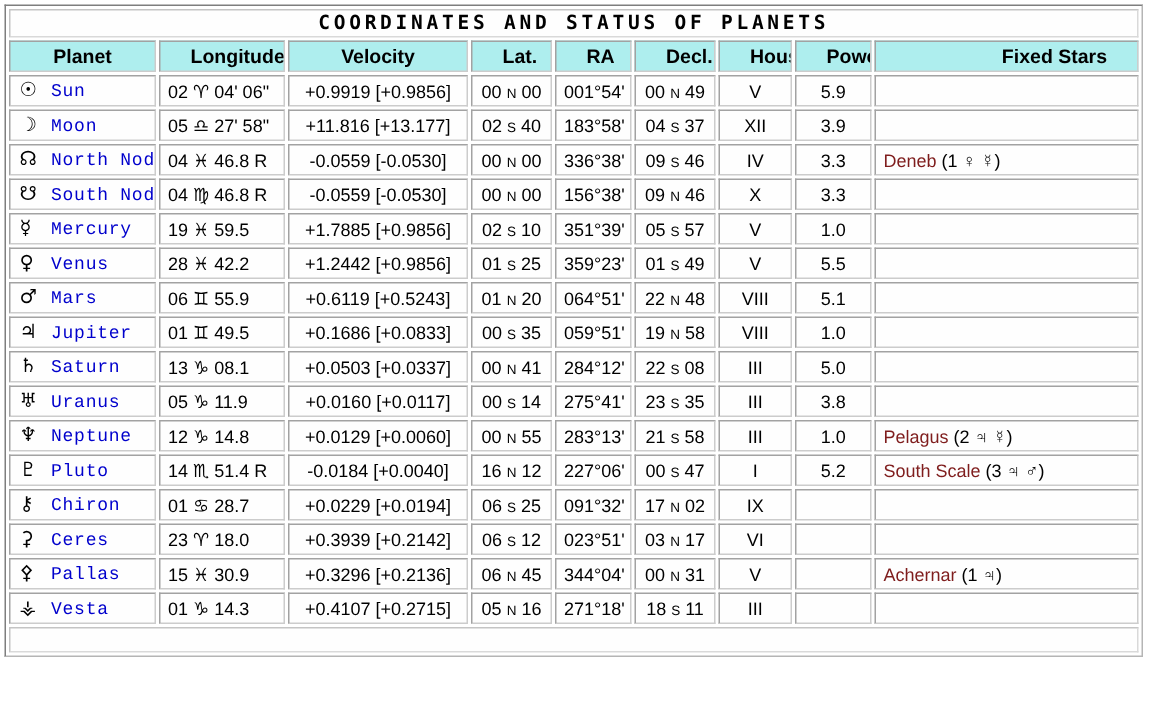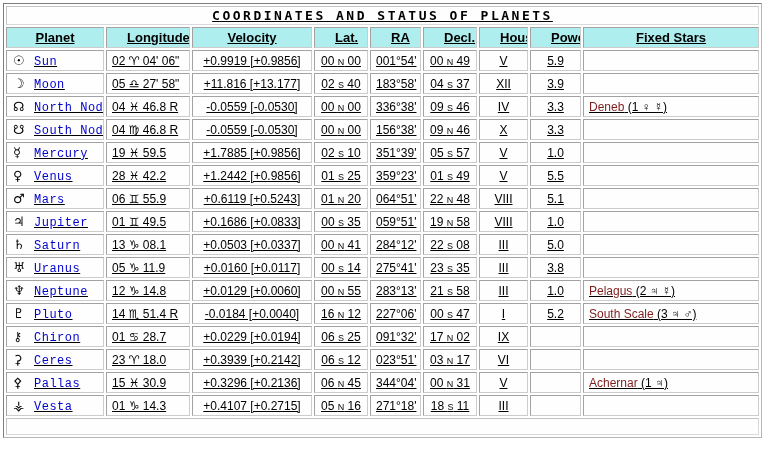--- a/index.html
+++ b/index.html
@@ -1,21 +1,20 @@
 <!DOCTYPE html>
 <html><head>
 <meta charset="utf-8">
 <style>
   html,body{margin:0;padding:0;background:#ffffff;}
   body{width:769px;height:469px;position:relative;font-family:"Liberation Sans","DejaVu Sans",sans-serif;}
   .frame{
     position:absolute;left:3px;top:3px;width:757px;
     border:1px solid;border-color:#7e7e7e #b5b5b5 #b5b5b5 #7e7e7e;
     background:#ffffff;
-    text-decoration:underline;
   }
   table.coords{
     border-collapse:separate;border-spacing:2px;
     width:100%;table-layout:fixed;
   }
   td,th{
     box-sizing:border-box;
     border:1px solid;border-color:#a2a2a2 #cccccc #cccccc #a2a2a2;
     height:21px;overflow:hidden;white-space:nowrap;
     font-size:12px;color:#000;padding:0 5px;
@@ -24,21 +23,21 @@
   td.title-cell{
     height:19px;text-align:center;
     border-color:#c4c4c4 #d9d9d9 #d9d9d9 #c4c4c4;
     font-family:"DejaVu Sans Mono","Liberation Mono",monospace;
     font-weight:bold;font-size:13px;letter-spacing:2.5px;
   }
   th{
     background:#aeeeee;
     font-weight:bold;font-size:13px;text-align:center;padding:0 20px;
   }
-  th.left{text-align:center;}
+  th.left{text-align:right;}
   td.c{text-align:center;}
   td.l{text-align:left;}
   td.planet-cell{text-align:left;padding-left:6px;}
   span.sym{
     display:inline-block;width:21px;
     font-family:"DejaVu Sans",sans-serif;font-size:13px;font-weight:bold;color:#000;
   }
   a.pname{
     color:#0000cc;text-decoration:none;
     font-family:"Liberation Mono","DejaVu Sans Mono",monospace;

